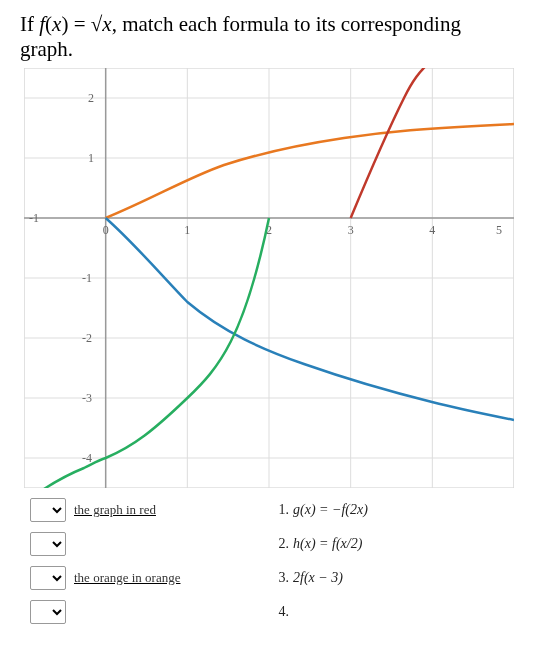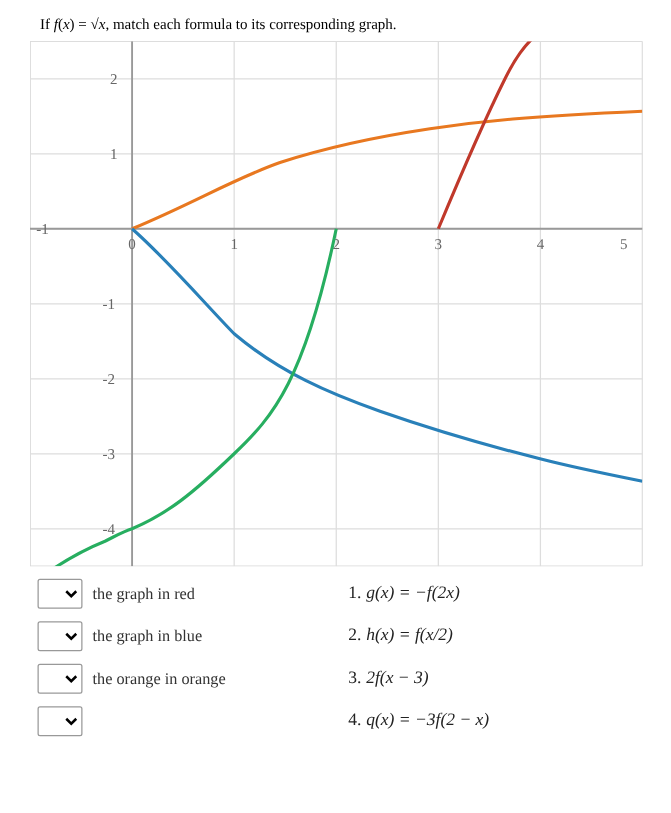--- a/index.html
+++ b/index.html
@@ -5,22 +5,22 @@
     * { box-sizing: border-box; margin: 0; padding: 0; }
     body {
       width: 537px;
       height: 650px;
       background: #fff;
       font-family: Georgia, 'Times New Roman', serif;
       font-size: 14px;
       overflow: hidden;
     }
     .header {
-      padding: 12px 20px 6px 32px;
-      font-size: 12px;
+      padding: 12px 20px 6px 20px;
+      font-size: 21px;
     }
     .graph-container {
       position: relative;
       width: 490px;
       height: 420px;
       margin: 0 auto;
     }
     svg.graph-svg {
       position: absolute;
       top: 0; left: 0;
@@ -30,20 +30,21 @@
     .matching-section {
       padding: 10px 30px 0 30px;
       display: grid;
       grid-template-columns: 1fr 1fr;
       gap: 10px 20px;
     }
     .match-row {
       display: flex;
       align-items: center;
       gap: 8px;
+      text-decoration: underline;
     }
     .match-dropdown {
       width: 36px;
       height: 24px;
       border: 1px solid #999;
       background: #fff;
       font-size: 13px;
       cursor: pointer;
       border-radius: 2px;
     }
@@ -172,21 +173,20 @@
   </div>
 
   <div class="match-row">
     <select class="match-dropdown">
       <option value=""></option>
       <option value="1">1</option>
       <option value="2">2</option>
       <option value="3">3</option>
       <option value="4">4</option>
     </select>
-    <span class="match-label">the graph in blue</span>
   </div>
   <div class="formula-row">
     <span class="formula-num">2.</span>
     <span class="formula-text"><i>h</i>(<i>x</i>) = <i>f</i>(<i>x</i>/2)</span>
   </div>
 
   <div class="match-row">
     <select class="match-dropdown">
       <option value=""></option>
       <option value="1">1</option>
@@ -205,15 +205,14 @@
     <select class="match-dropdown">
       <option value=""></option>
       <option value="1">1</option>
       <option value="2">2</option>
       <option value="3">3</option>
       <option value="4">4</option>
     </select>
   </div>
   <div class="formula-row">
     <span class="formula-num">4.</span>
-    <span class="formula-text"><i>q</i>(<i>x</i>) = −3<i>f</i>(2 − <i>x</i>)</span>
   </div>
 </div>
 
 </body></html>

